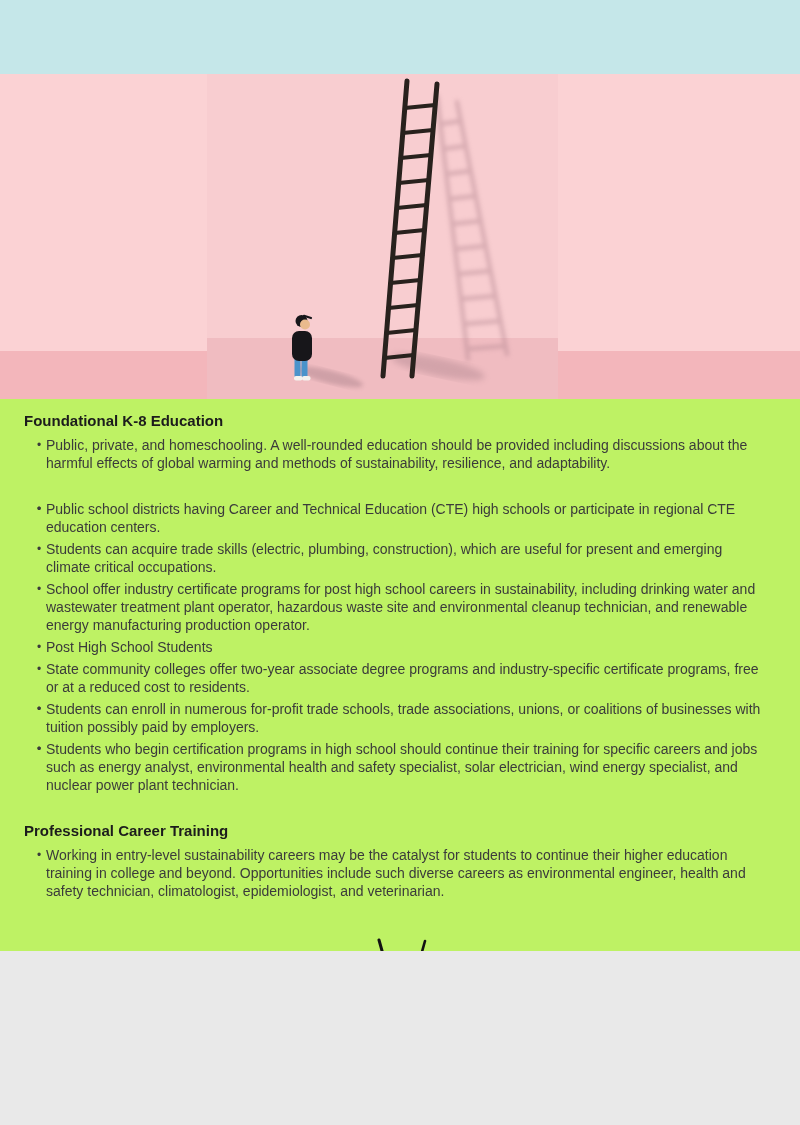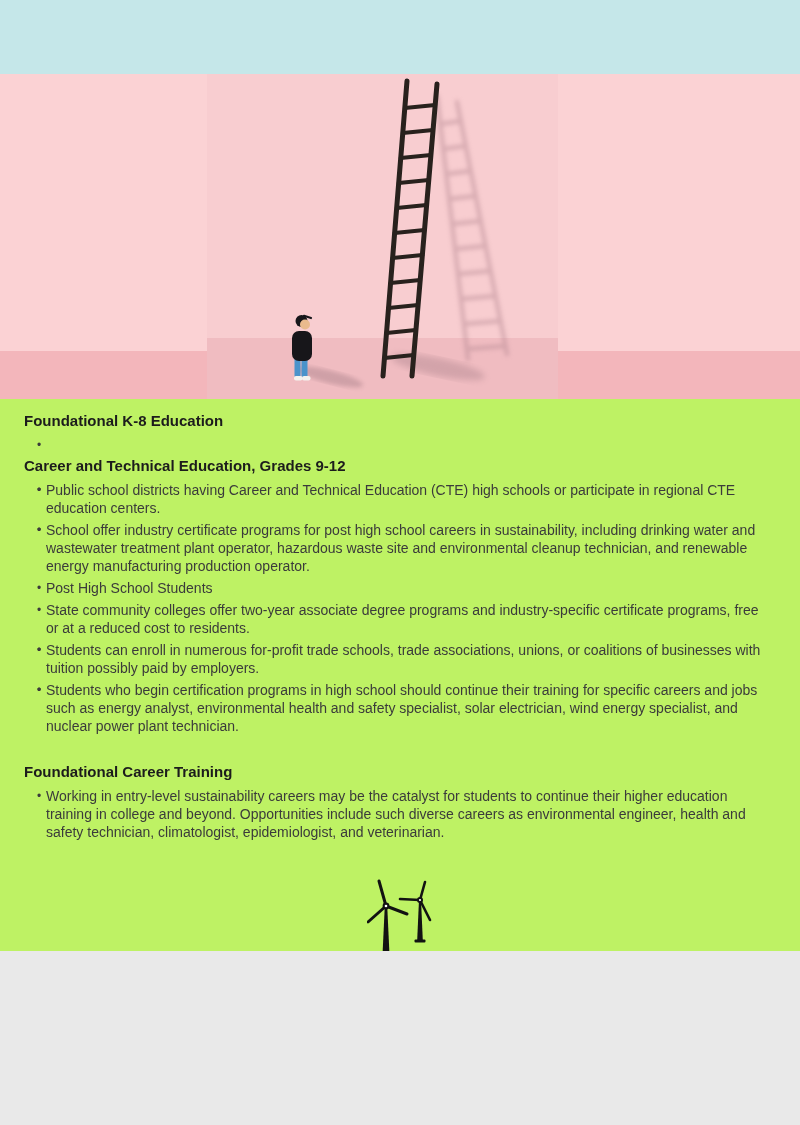--- a/index.html
+++ b/index.html
@@ -113,40 +113,39 @@
         <line x1="304" y1="241.8" x2="311" y2="244" stroke="#17161a" stroke-width="2.2" stroke-linecap="round"></line>
       </g>
     </svg>
   </div>
 
   <main class="content">
     <div id="sections">
         <section class="sec">
           <h3>Foundational K-8 Education</h3>
           <ul>
-            <li><span class="blt">•</span></li>
+            <li><span class="blt">•</span><span>Public, private, and homeschooling. A well-rounded education should be provided including discussions about the harmful effects of global warming and methods of sustainability, resilience, and adaptability.</span></li>
           </ul>
         </section>
         <section class="sec">
-          <h3>Career and Technical Education, Grades 9-12</h3>
           <ul>
             <li><span class="blt">•</span></li>
             <li><span class="blt">•</span><span>Public school districts having Career and Technical Education (CTE) high schools or participate in regional CTE education centers.</span></li>
-            <li><span class="blt">•</span></li>
+            <li><span class="blt">•</span><span>Students can acquire trade skills (electric, plumbing, construction), which are useful for present and emerging climate critical occupations.</span></li>
             <li><span class="blt">•</span><span>School offer industry certificate programs for post high school careers in sustainability, including  drinking water and wastewater treatment plant operator, hazardous waste site and environmental cleanup technician, and renewable energy manufacturing production operator.</span></li>
             <li><span class="blt">•</span><span>Post High School Students</span></li>
             <li><span class="blt">•</span><span>State community colleges offer two-year associate degree programs and industry-specific certificate programs, free or at a reduced cost to residents.</span></li>
             <li><span class="blt">•</span></li>
             <li><span class="blt">•</span><span>Students can enroll in numerous for-profit trade schools, trade associations, unions, or coalitions of businesses with tuition possibly paid by employers.</span></li>
             <li><span class="blt">•</span></li>
             <li><span class="blt">•</span><span>Students who begin certification programs in high school should continue their training for specific careers and jobs such as energy analyst, environmental health and safety specialist, solar electrician, wind energy specialist, and nuclear power plant technician.</span></li>
           </ul>
         </section>
         <section class="sec">
-          <h3>Foundational Career Training</h3>
+          <h3>Professional Career Training</h3>
           <ul>
             <li><span class="blt">•</span><span>Working in entry-level sustainability careers may be the catalyst for students to continue their higher education training in college and beyond. Opportunities include such diverse careers as environmental engineer, health and safety technician, climatologist, epidemiologist, and veterinarian.</span></li>
           </ul>
         </section>
       </div>
   </main>
 
   <div class="footer-art">
     <svg width="66" height="84" viewBox="0 0 66 84">
       <g fill="#121212" stroke="#121212">

